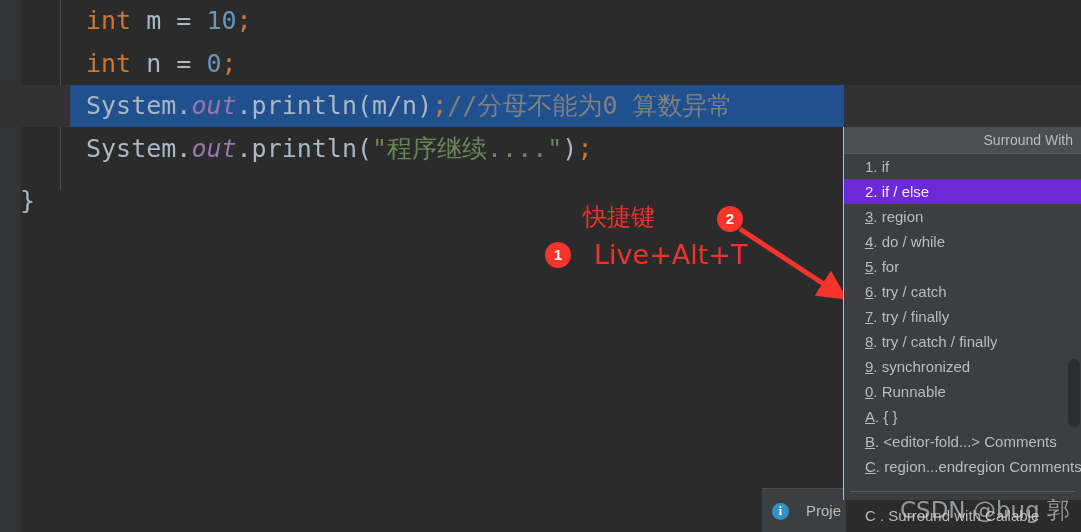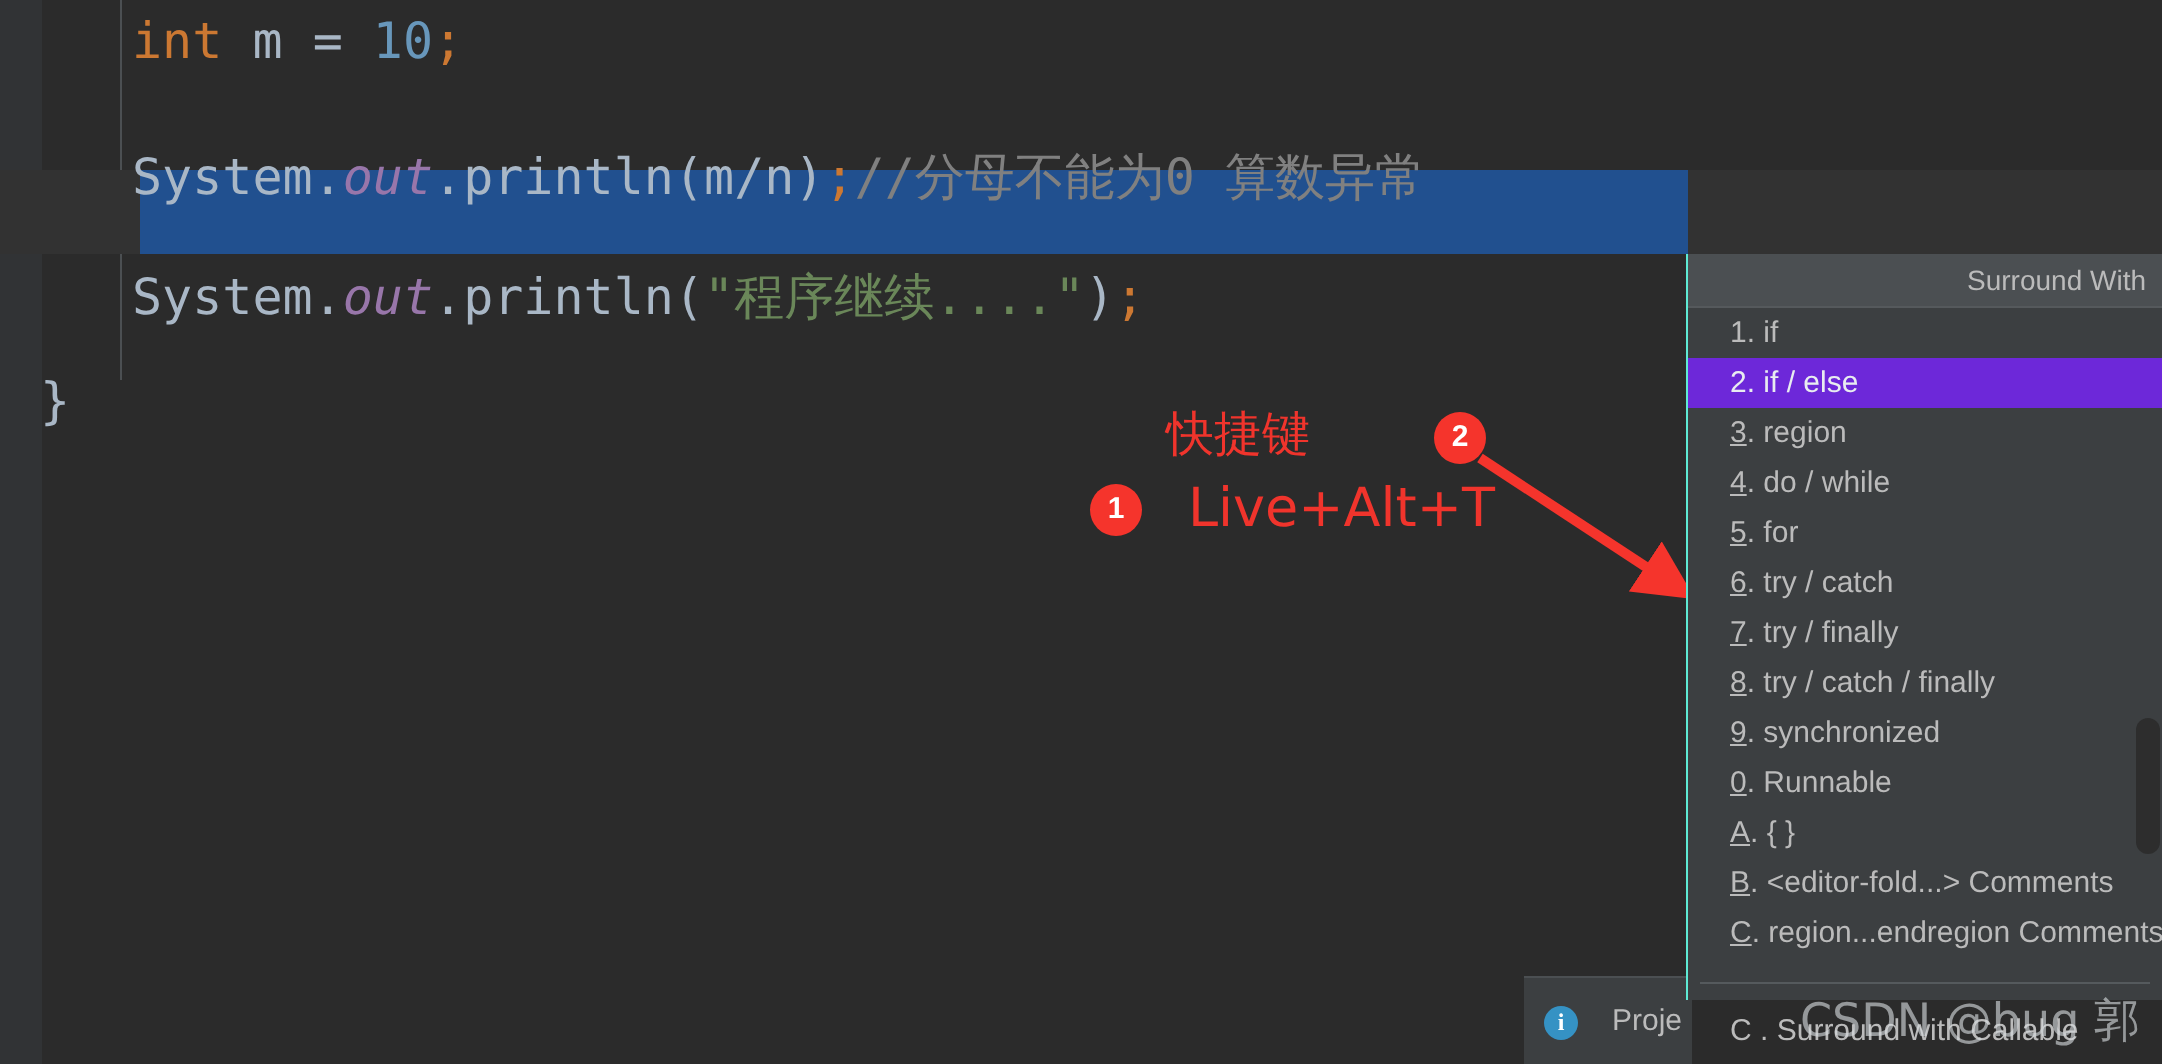--- a/index.html
+++ b/index.html
@@ -30,21 +30,21 @@
   }
   .code-line {
     position: absolute; left: 0;
     width: 1081px; height: 42px;
     line-height: 42px;
     white-space: pre;
     font-family: "DejaVu Sans Mono", monospace;
     font-size: 25px;
     color: #a9b7c6;
   }
-  .code-line .txt { padding-left: 66px; display: inline-block; }
+  .code-line .txt { padding-left: 86px; display: inline-block; }
   .kw  { color: #cc7832; }
   .num { color: #6897bb; }
   .pun { color: #cc7832; }
   .fld { color: #9876aa; font-style: italic; }
   .str { color: #6a8759; }
   .cmt { color: #808080; }
   .brace { color: #a9b7c6; }
   .caret-row-bg {
     position: absolute; left: 0;
     width: 1081px; height: 42px;
@@ -178,22 +178,23 @@
 <div id="editor">
 
   <div class="gutter"></div>
   <div class="gutter-border"></div>
 
   <div class="caret-row-bg" style="top:85px;"></div>
   <div class="sel-band" style="left:70px; top:85px; width:774px;"></div>
 
   <div class="code-line" style="top:0px;"><span class="txt"><span class="kw">int</span><span class="brace"> m </span><span class="brace">= </span><span class="num">10</span><span class="pun">;</span></span></div>
 
-
-  <div class="code-line" style="top:68px;"><span class="txt"><span class="brace">System</span><span class="brace">.</span><span class="fld">out</span><span class="brace">.println</span><span class="brace">(</span><span class="brace">m/n</span><span class="brace">)</span><span class="pun">;</span><span class="cmt">//分母不能为0 算数异常</span></span></div>
+  <div class="code-line" style="top:43px;"><span class="txt"><span class="kw">int</span><span class="brace"> n </span><span class="brace">= </span><span class="num">0</span><span class="pun">;</span></span></div>
+
+  <div class="code-line" style="top:85px;"><span class="txt"><span class="brace">System</span><span class="brace">.</span><span class="fld">out</span><span class="brace">.println</span><span class="brace">(</span><span class="brace">m/n</span><span class="brace">)</span><span class="pun">;</span><span class="cmt">//分母不能为0 算数异常</span></span></div>
 
   <div class="code-line" style="top:128px;"><span class="txt"><span class="brace">System</span><span class="brace">.</span><span class="fld">out</span><span class="brace">.println</span><span class="brace">(</span><span class="str">"程序继续...."</span><span class="brace">)</span><span class="pun">;</span></span></div>
 
   <div class="code-line" style="top:180px;"><span class="txt" style="padding-left:20px;"><span class="brace">}</span></span></div>
 </div>
 
 <div class="ann-text" style="left:557px; top:201px; font-size:24px;margin-left:26px;">快捷键</div>
 
 <div class="ann-badge" style="left:545px; top:242px;">1</div>
 

